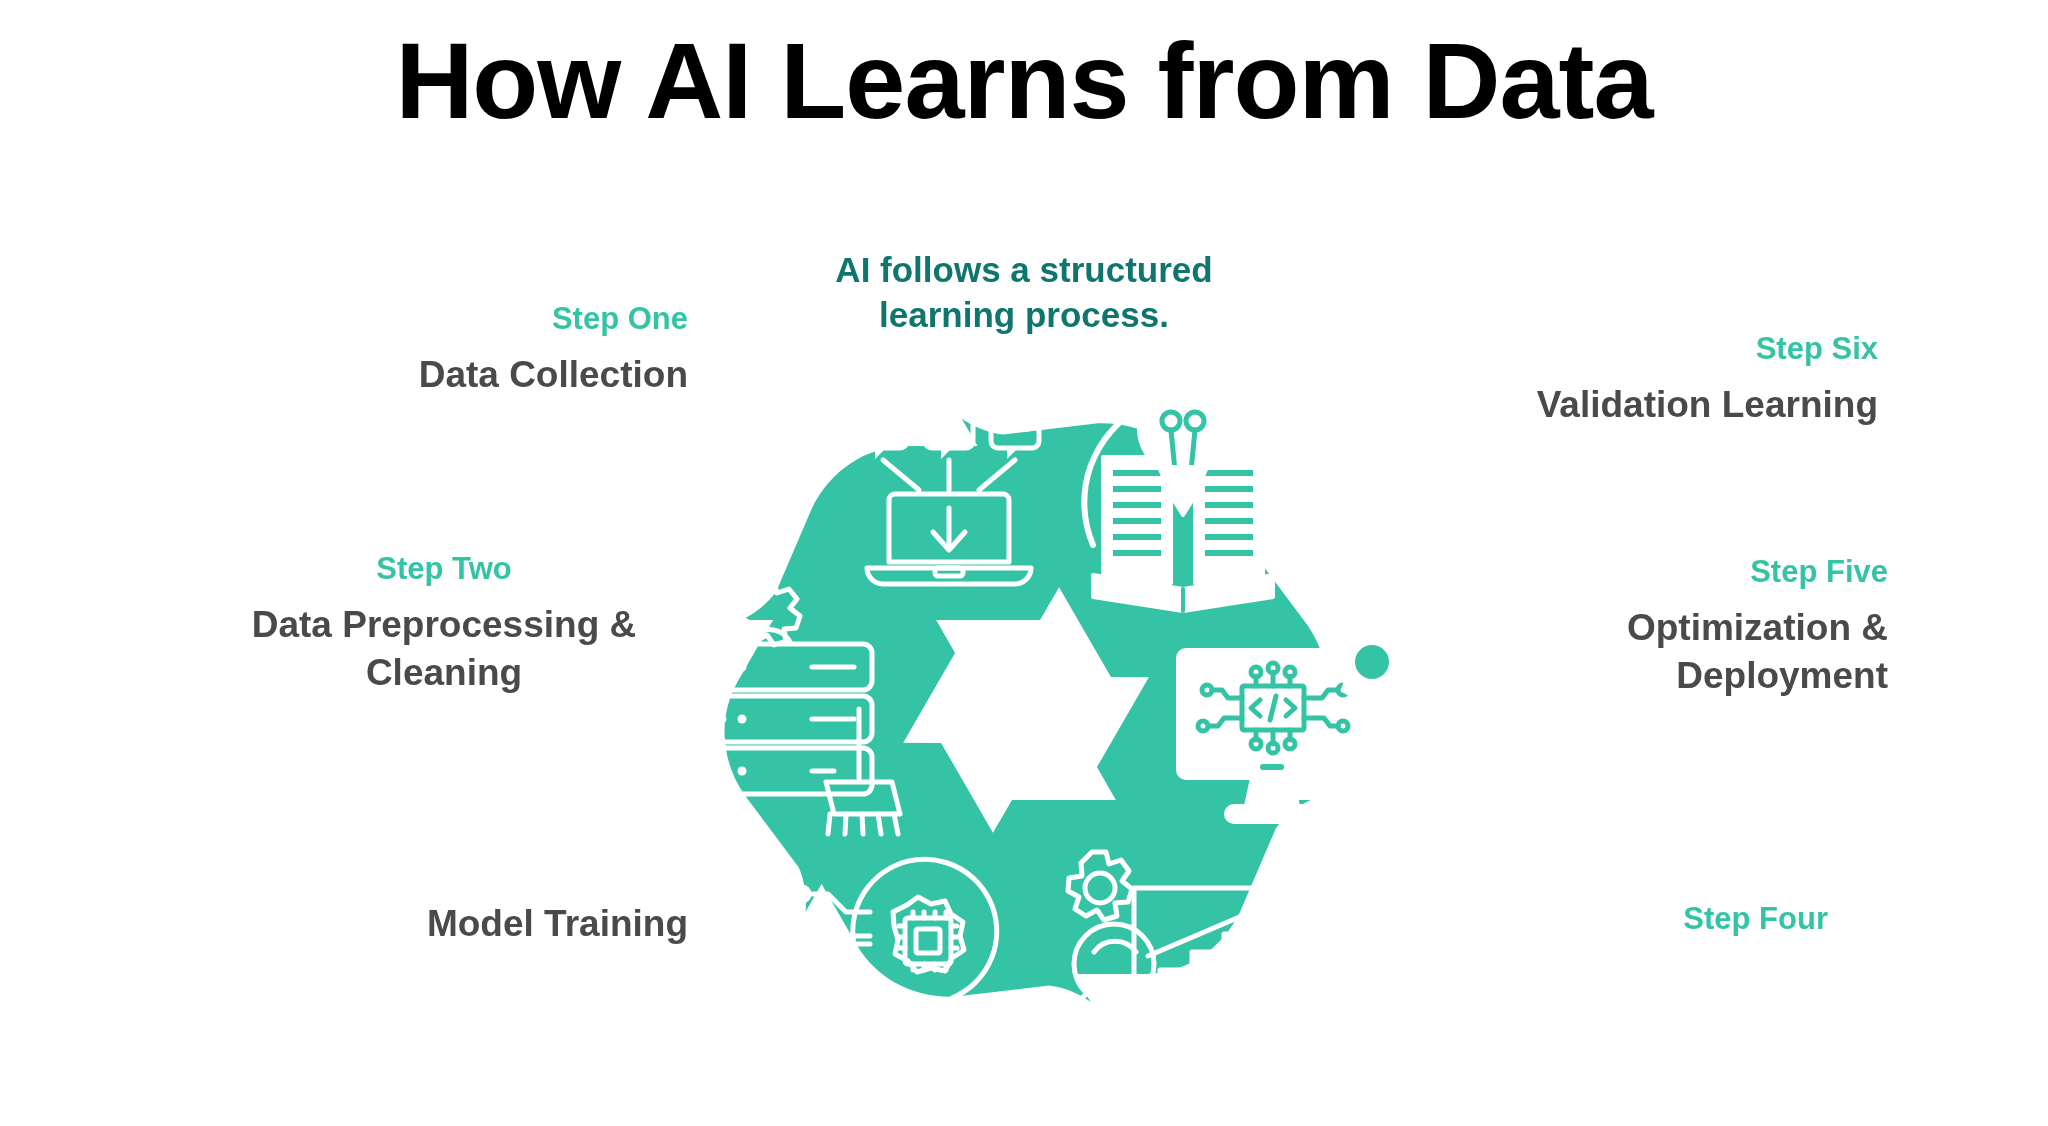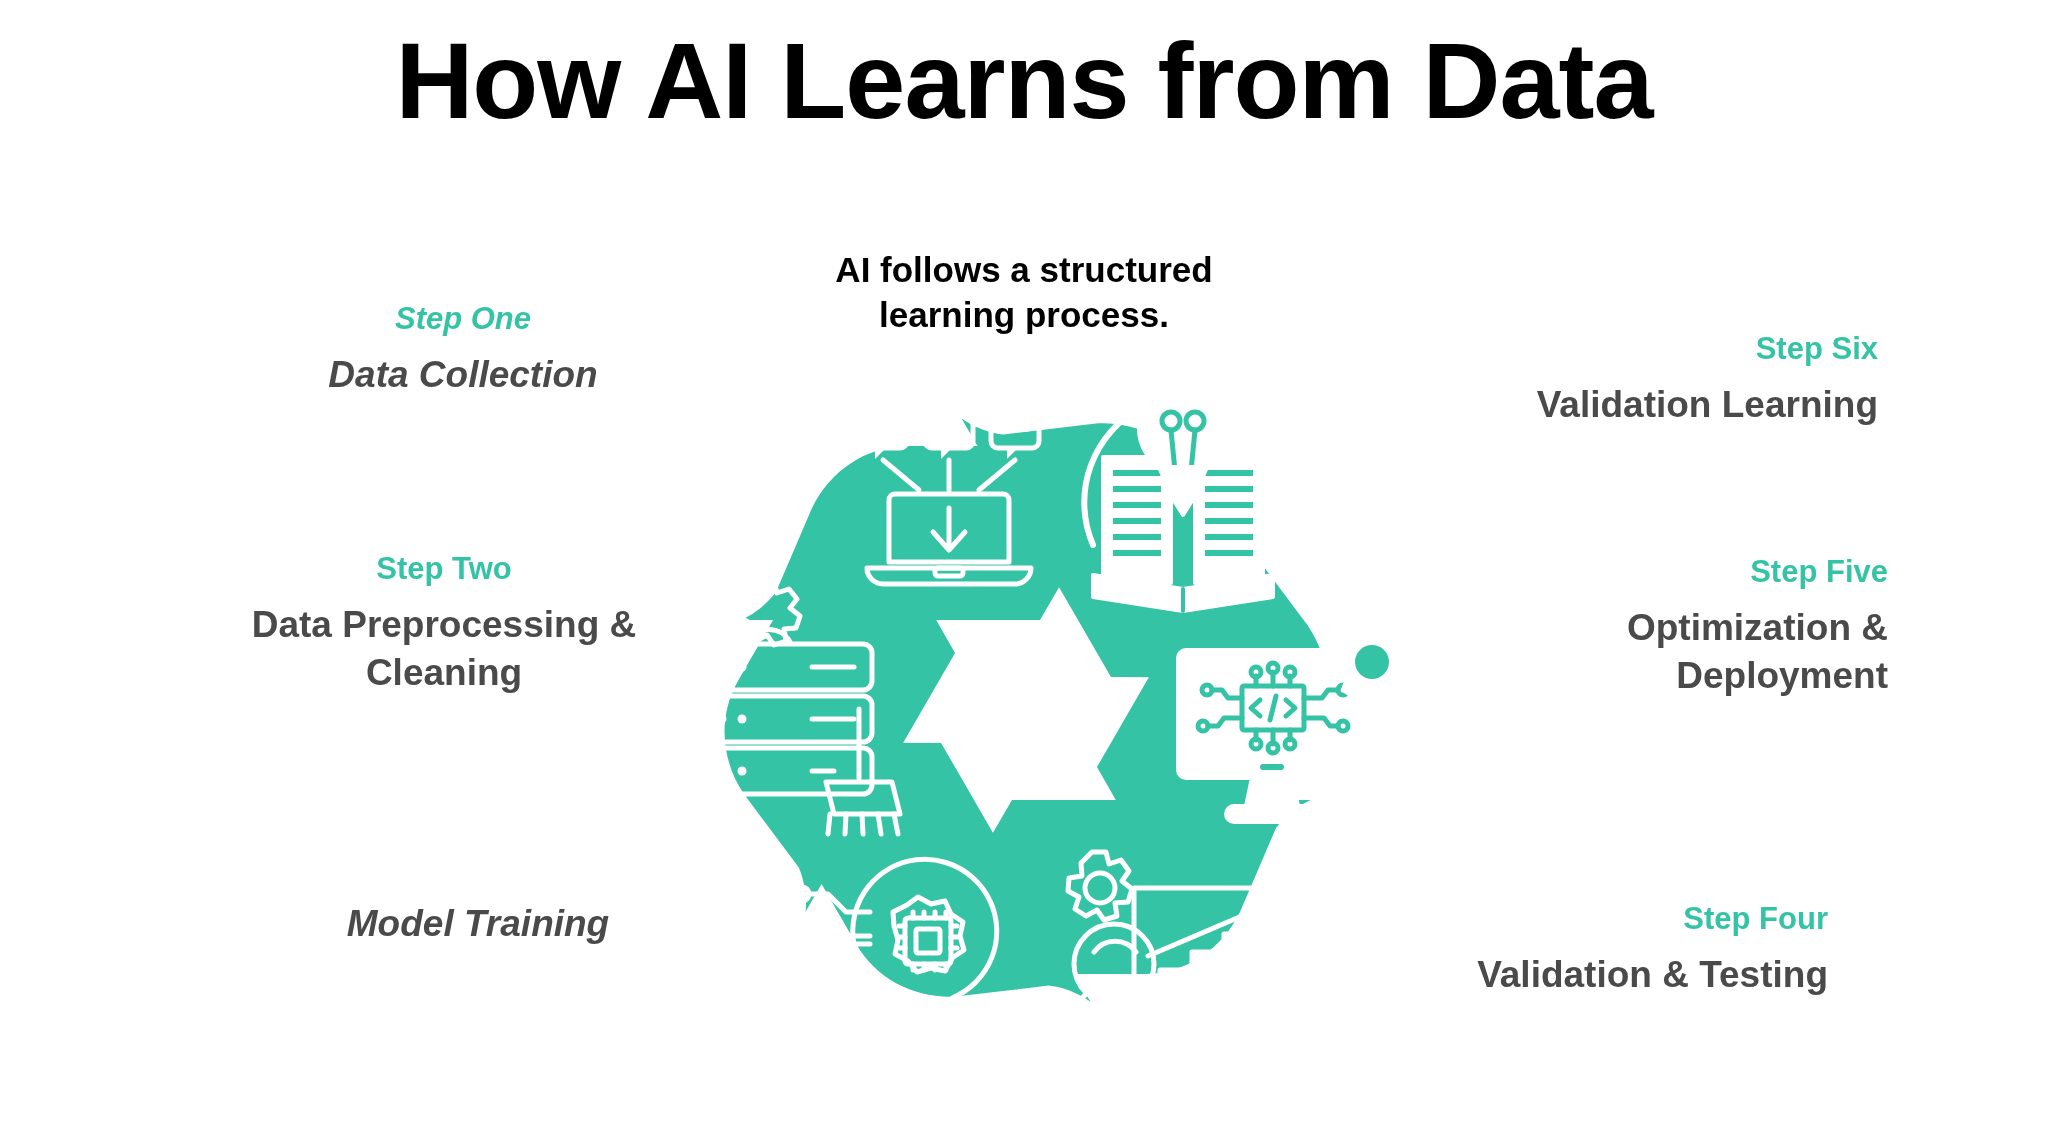--- a/index.html
+++ b/index.html
@@ -32,42 +32,42 @@
 
   
   #center-subtitle {
     position: absolute;
     top: 248px;
     left: 764px;
     width: 520px;
     text-align: center;
     font-size: 35px;
     font-weight: bold;
-    color: #000000;
+    color: #0f766e;
     line-height: 1.28;
   }
 
   
   .step-block {
     position: absolute;
   }
   .step-kicker {
     font-size: 31px;
     font-weight: bold;
     color: #35c3a6;
     line-height: 1.2;
     margin-bottom: 14px;
   }
   .step-title {
     font-size: 37px;
     font-weight: bold;
     color: #4a4a4a;
     line-height: 1.28;
   }
-  .align-right { text-align: center; font-style: italic; }
+  .align-right { text-align: right; }
   .align-left  { text-align: right; }
   .align-center{ text-align: center; }
 
   
   #step-1 { left: 238px;  top: 300px; width: 450px; }
   #step-2 { left: 228px;  top: 550px; width: 400px; margin-left: 16px; }
   #step-3 { left: 268px;  top: 900px; width: 420px; }
   
   #step-6 { left: 1458px; top: 330px; width: 420px; }
   #step-5 { left: 1458px; top: 553px; width: 430px; }
@@ -109,21 +109,20 @@
   <div class="step-title">Validation Learning</div>
 </div>
 
 <div class="step-block align-left" id="step-5">
   <div class="step-kicker">Step Five</div>
   <div class="step-title">Optimization &amp; Deployment</div>
 </div>
 
 <div class="step-block align-left" id="step-4">
   <div class="step-kicker">Step Four</div>
-  <div class="step-title">Validation &amp; Testing</div>
 </div>
 
 <div id="cycle-diagram">
 <svg viewBox="0 0 820 740" xmlns="http://www.w3.org/2000/svg">
   <defs>
 
     <path id="seg" d="M 196,168
              C 214,131 250,106 292,106
              L 474,106
              C 498,106 516,122 516,122

